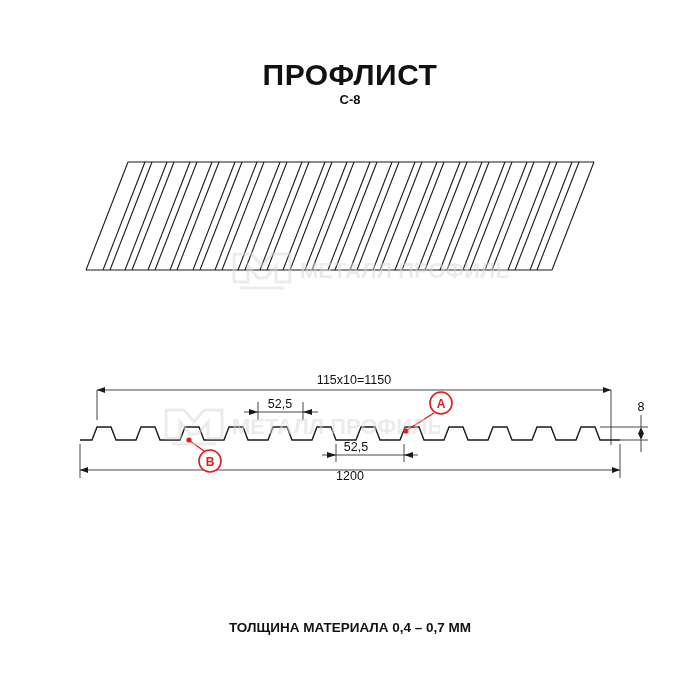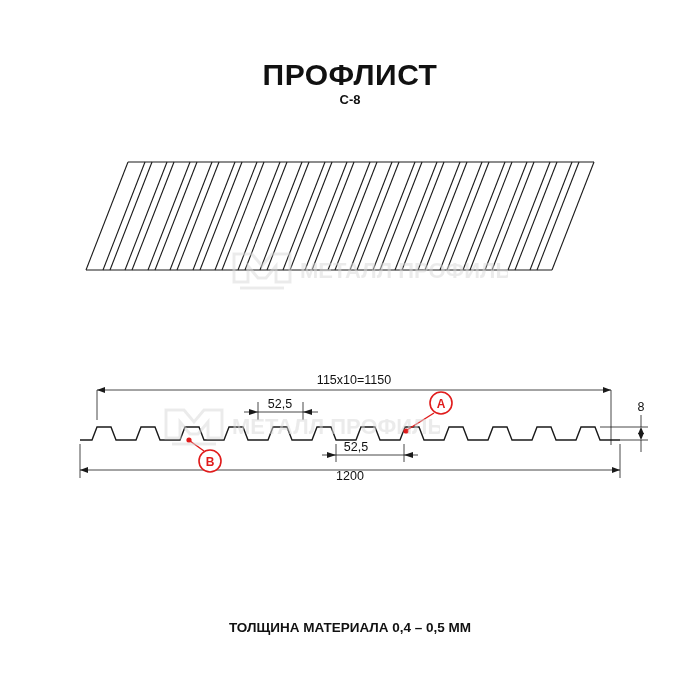--- a/index.html
+++ b/index.html
@@ -227,15 +227,15 @@
   </svg>
 
   <svg class="wm wm-bottom" width="280" height="70" viewBox="0 0 280 70">
     <g fill="none" stroke="#d9d9d9" stroke-width="3">
       <path d="M6 50 L6 22 L24 22 L34 34 L44 22 L62 22 L62 50 L48 50 L48 34 L38 46 L30 46 L20 34 L20 50 Z"></path>
       <path d="M12 56 L56 56"></path>
     </g>
     <text x="72" y="46" font-family="Liberation Sans, sans-serif" font-size="22" font-weight="bold" fill="#d9d9d9">МЕТАЛЛ ПРОФИЛЬ</text>
   </svg>
 
-  <div class="footer-note">ТОЛЩИНА МАТЕРИАЛА 0,4 – 0,5 ММ</div>
+  <div class="footer-note">ТОЛЩИНА МАТЕРИАЛА 0,4 – 0,7 ММ</div>
 
 </div>
 
 </body></html>

